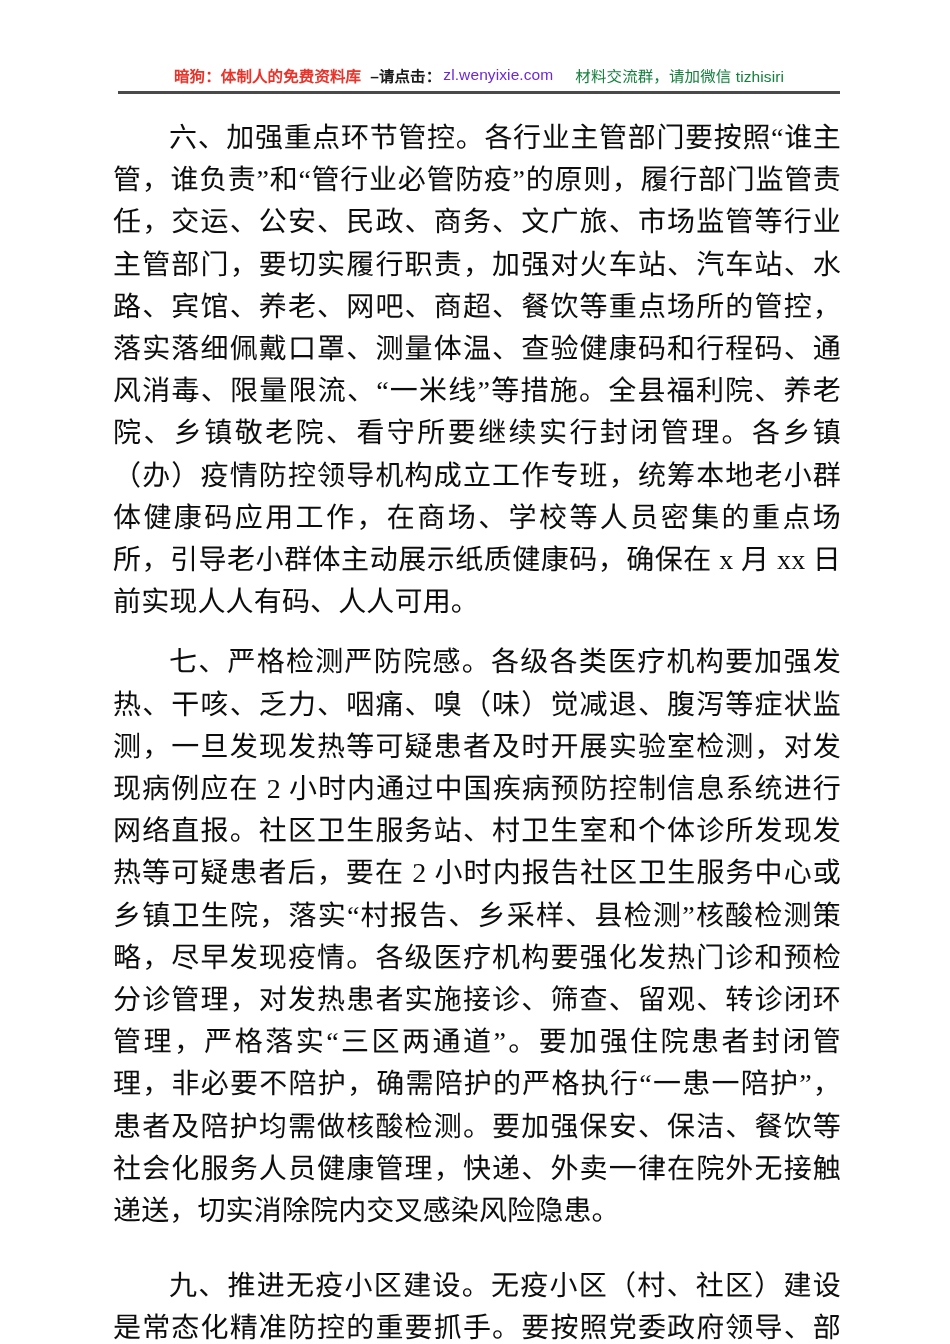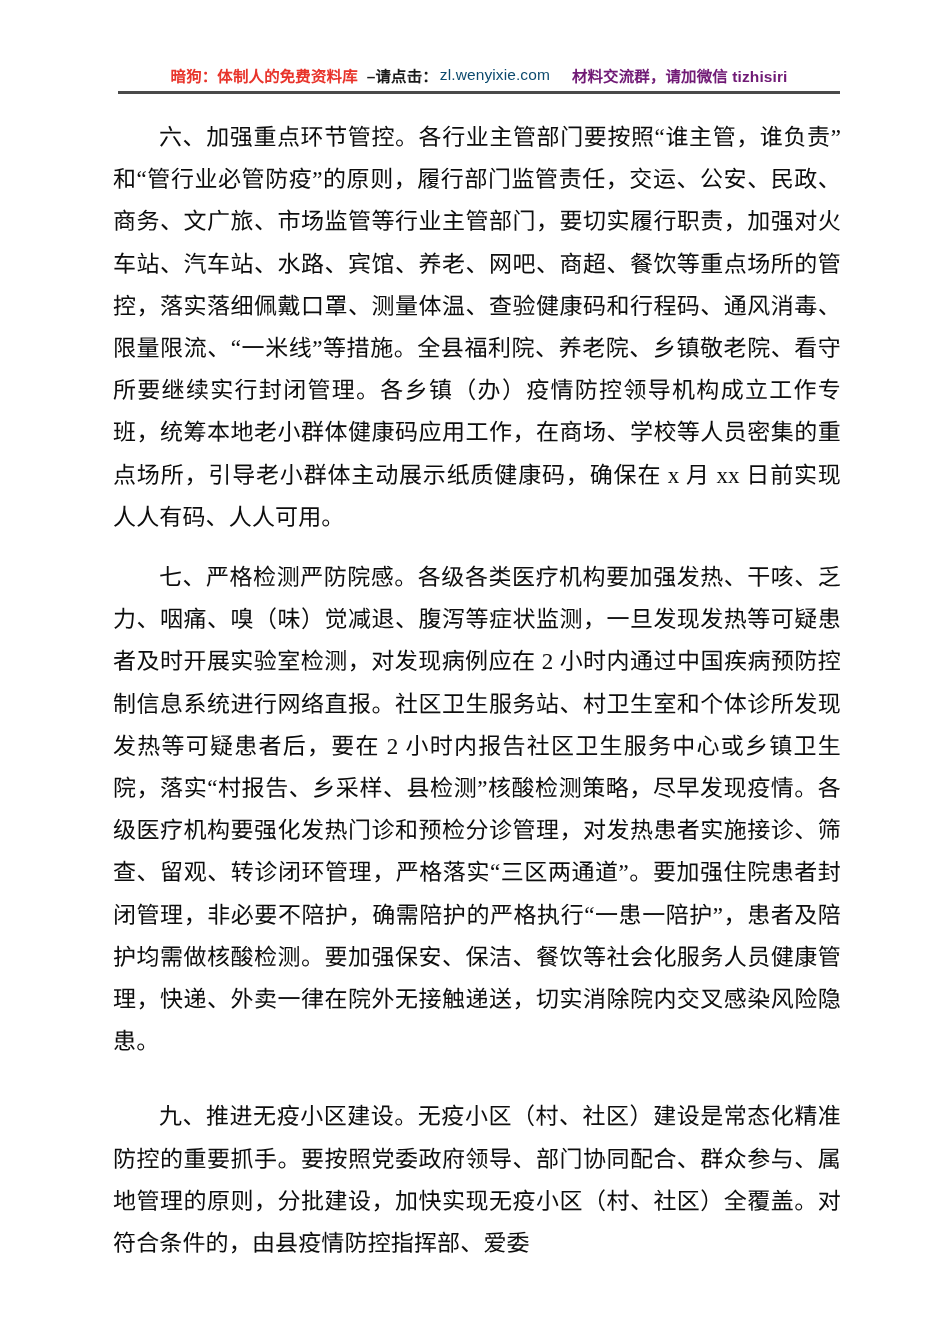--- a/index.html
+++ b/index.html
@@ -49,34 +49,34 @@
     font-weight: bold;
   }
 
   .banner-click {
     color: #1a1a1a;
     font-weight: bold;
     margin-left: 9px;
   }
 
   .banner-url {
-    color: #0c4a6e;
+    color: #6d28d9;
     font-weight: normal;
     margin-left: 2px;
     text-align: center;
   }
 
   .banner-gap {
     display: inline-block;
     width: 22px;
   }
 
   .banner-wechat {
-    color: #701a75;
-    font-weight: bold;
+    color: #15803d;
+    font-weight: normal;
   }
 
   .banner-rule {
     position: absolute;
     left: 118px;
     top: 91px;
     width: 722px;
     height: 3px;
     background: #4a4a4a;
   }
@@ -87,21 +87,21 @@
     left: 113px;
     top: 117px;
     width: 728px;
   }
 
   .para {
     margin: 0 0 0 0;
     text-align: justify;
     text-justify: inter-ideograph;
     text-indent: 2em;
-    font-size: 23px;
+    font-size: 28px;
     line-height: 42.2px;
     font-family: "Liberation Serif", "DejaVu Serif", serif;
     color: #0d0d0d;
     letter-spacing: 0.15px;
     word-break: break-all;
   }
 
   
   .para-gap {
     height: 18px;

